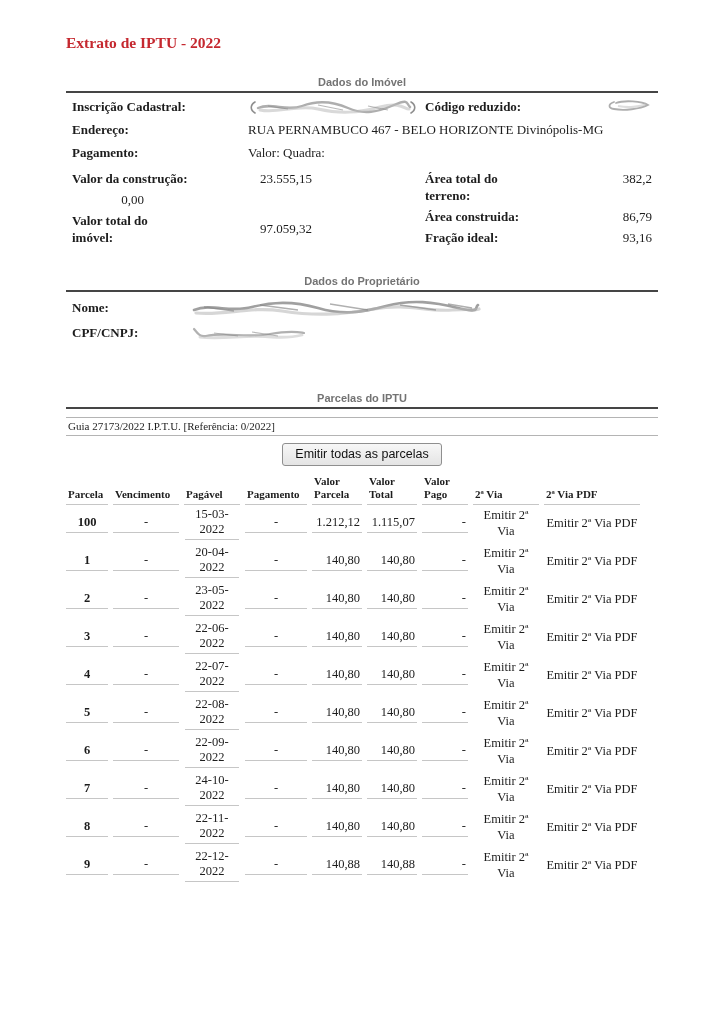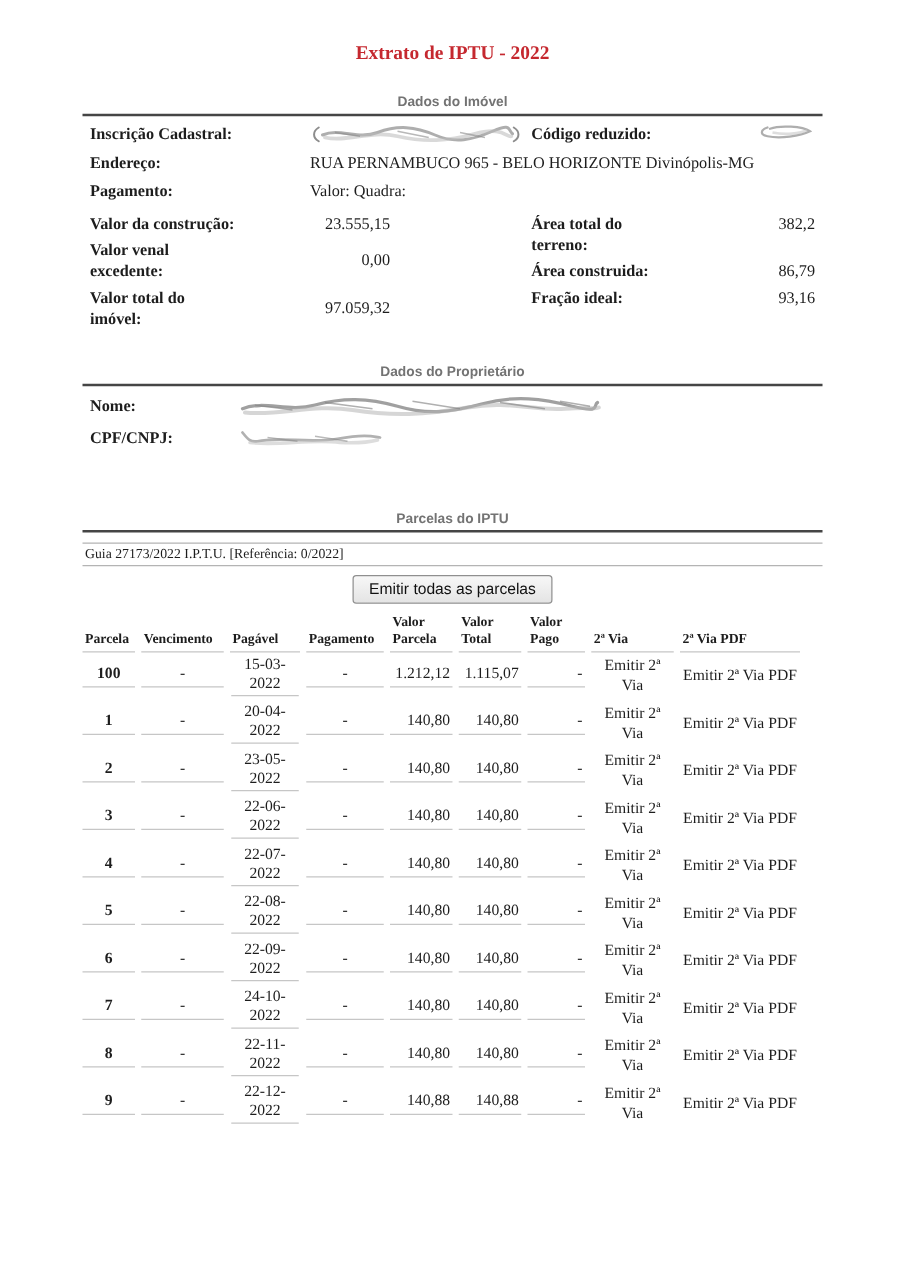--- a/index.html
+++ b/index.html
@@ -1,20 +1,20 @@
 <!DOCTYPE html>
 <html><head>
 <meta charset="utf-8">
 <style>
   html,body{margin:0;padding:0;background:#fff;}
   .page{position:relative;width:724px;height:1024px;box-sizing:border-box;
         padding:34px 66px 0;background:#fff;overflow:hidden;
         font-family:"Liberation Serif",serif;color:#1d1d1d;font-size:13px;}
   
-  .doc-title{text-align:center;font-weight:bold;font-size:15.5px;margin:0 0 24px;font-family:Liberation Serif, serif;}
+  .doc-title{text-align:left;font-weight:bold;font-size:15.5px;margin:0 0 24px;font-family:Liberation Serif, serif;}
   
   .sec{margin-top:18px;}
   .sec-head{font-family:"Liberation Sans",sans-serif;font-weight:bold;font-size:11px;
             color:#737373;text-align:center;padding-bottom:3px;border-bottom:2px solid #454545;}
   
   .frow{display:flex;align-items:flex-start;padding:0 6px;margin-top:5px;line-height:1.35;}
   .lbl{font-weight:bold;}
   .lbl-w{width:176px;flex:0 0 auto;}
   .scribble-slot{flex:0 0 auto;display:flex;align-items:center;}
   .val{white-space:nowrap;}
@@ -85,36 +85,35 @@
       <span class="scribble-slot" style="margin-left:auto">
         <svg class="scr" width="46" height="14" viewBox="0 0 46 14">
           <path d="M8 4 C2 6 2 10 8 11 C18 13 34 11 42 7 C36 3 18 2 10 5" fill="none" stroke="#9a9a9a" stroke-width="1.8" stroke-linecap="round" opacity="0.8"></path>
           <path d="M12 8 C22 10 34 9 40 6" fill="none" stroke="#bdbdbd" stroke-width="2.2" opacity="0.5"></path>
         </svg>
       </span>
     </div>
 
     <div class="frow">
       <span class="lbl lbl-w">Endereço:</span>
-      <span class="val">RUA PERNAMBUCO 965 - BELO HORIZONTE Divinópolis-MG</span>
+      <span class="val">RUA PERNAMBUCO 467 - BELO HORIZONTE Divinópolis-MG</span>
     </div>
 
     <div class="frow">
       <span class="lbl lbl-w">Pagamento:</span>
       <span class="val">Valor: Quadra:</span>
     </div>
 
     <div class="twocol">
       <div class="col-l">
         <div class="lrow">
           <span class="lbl">Valor da construção:</span>
           <span class="num">23.555,15</span>
         </div>
         <div class="lrow">
-          <span class="lbl wrapcap"><span style="max-width:90px">Valor venal excedente:</span></span>
           <span class="num">0,00</span>
         </div>
         <div class="lrow">
           <span class="lbl wrapcap"><span style="max-width:100px">Valor total do imóvel:</span></span>
           <span class="num">97.059,32</span>
         </div>
       </div>
       <div class="col-r">
         <div class="rrow">
           <span class="lbl wrapcap"><span style="max-width:100px">Área total do terreno:</span></span>

